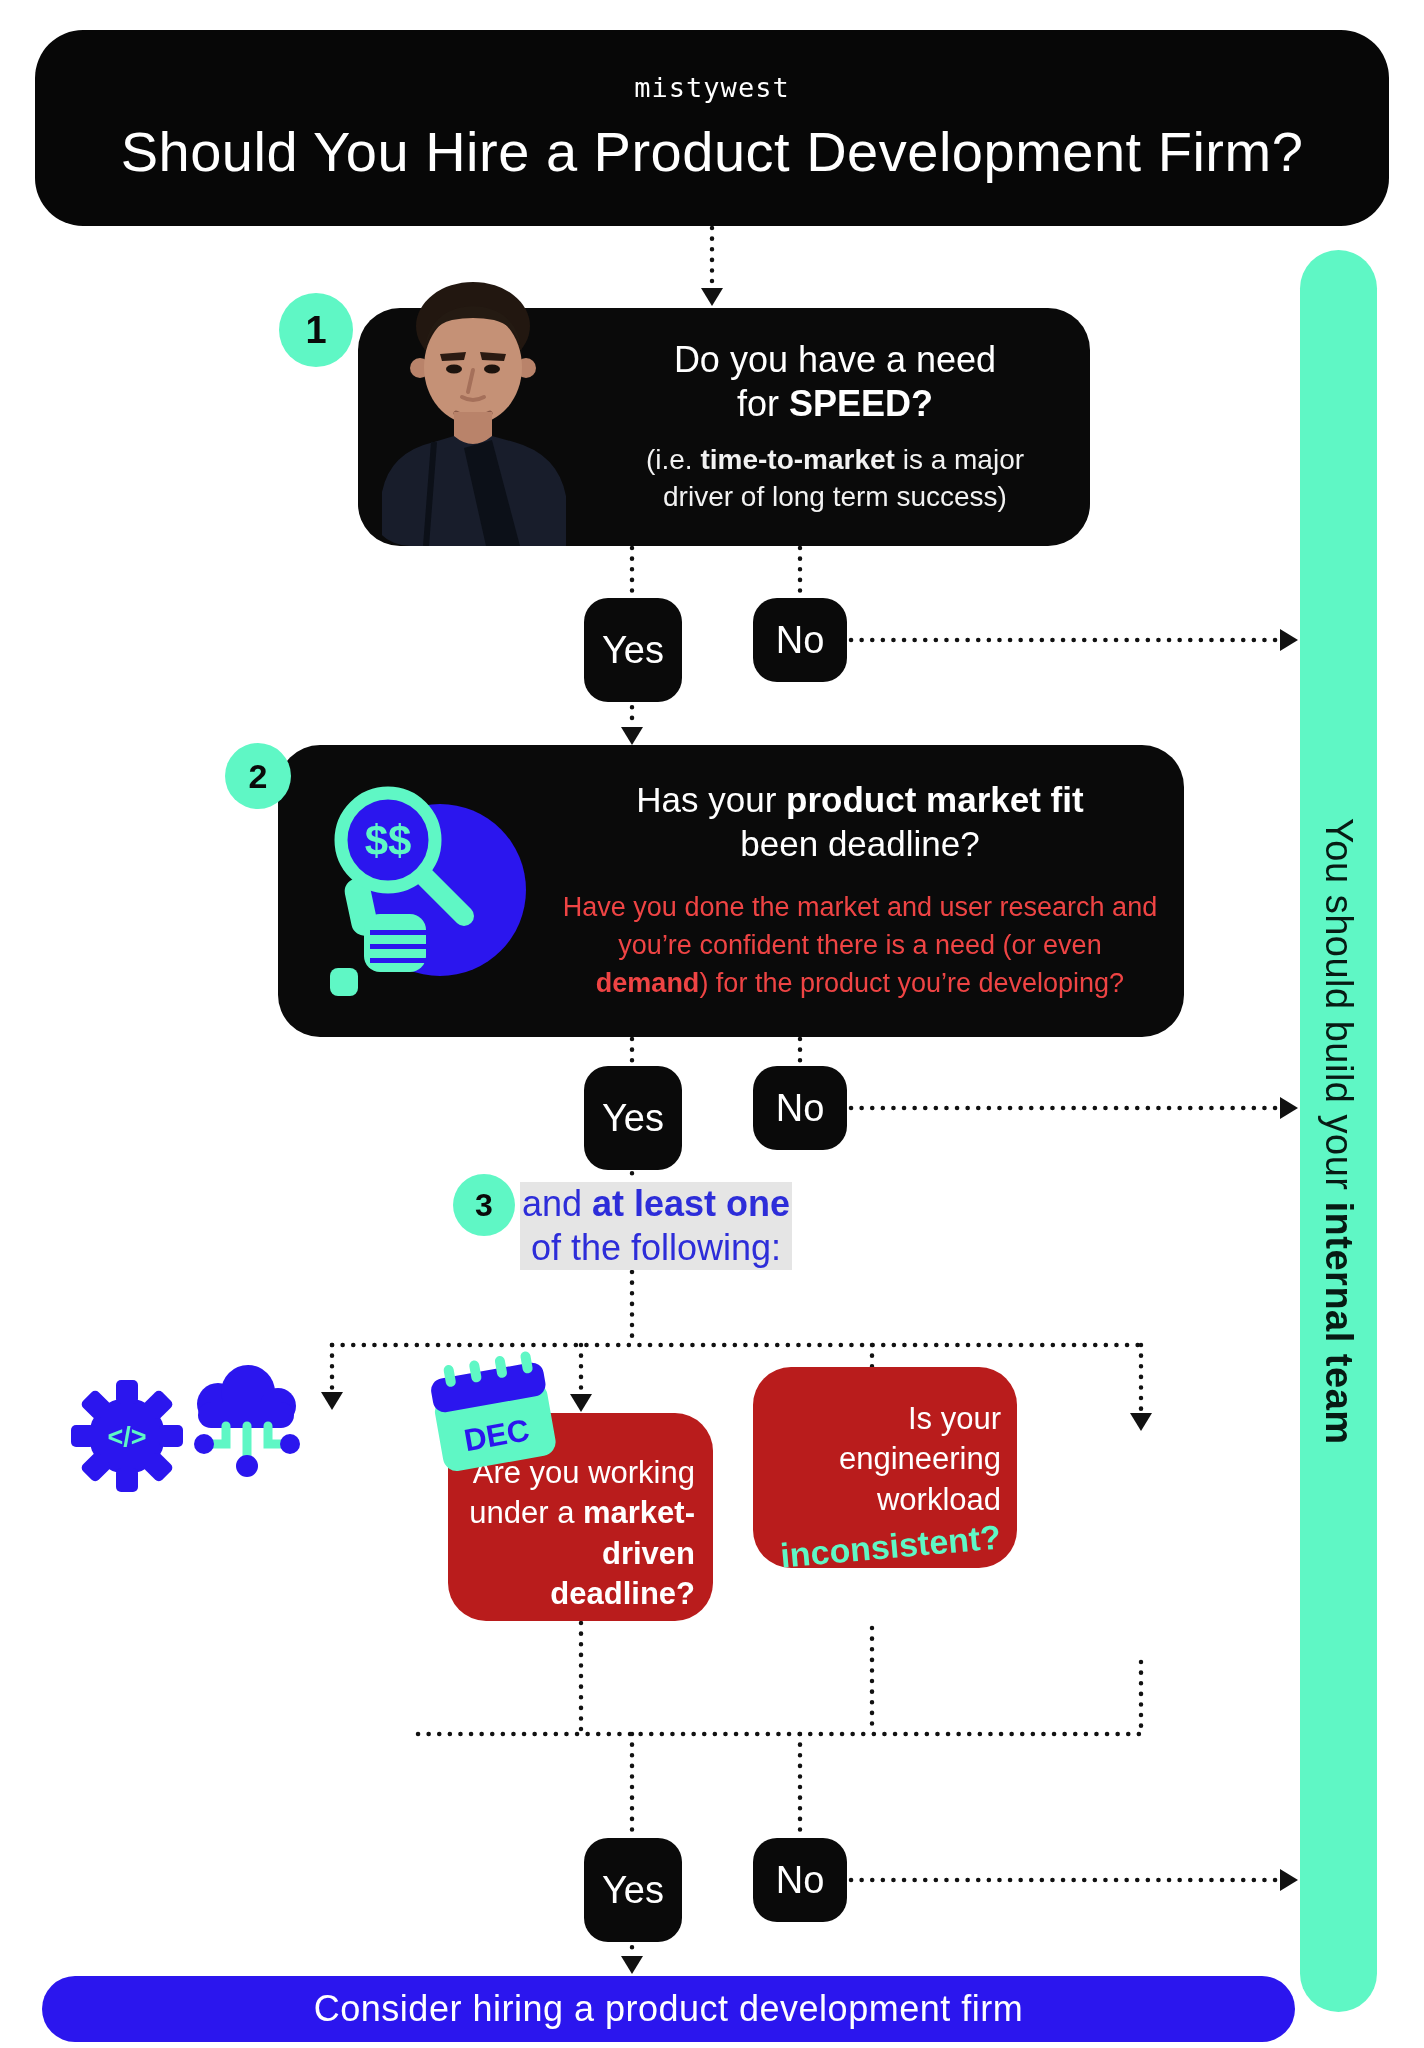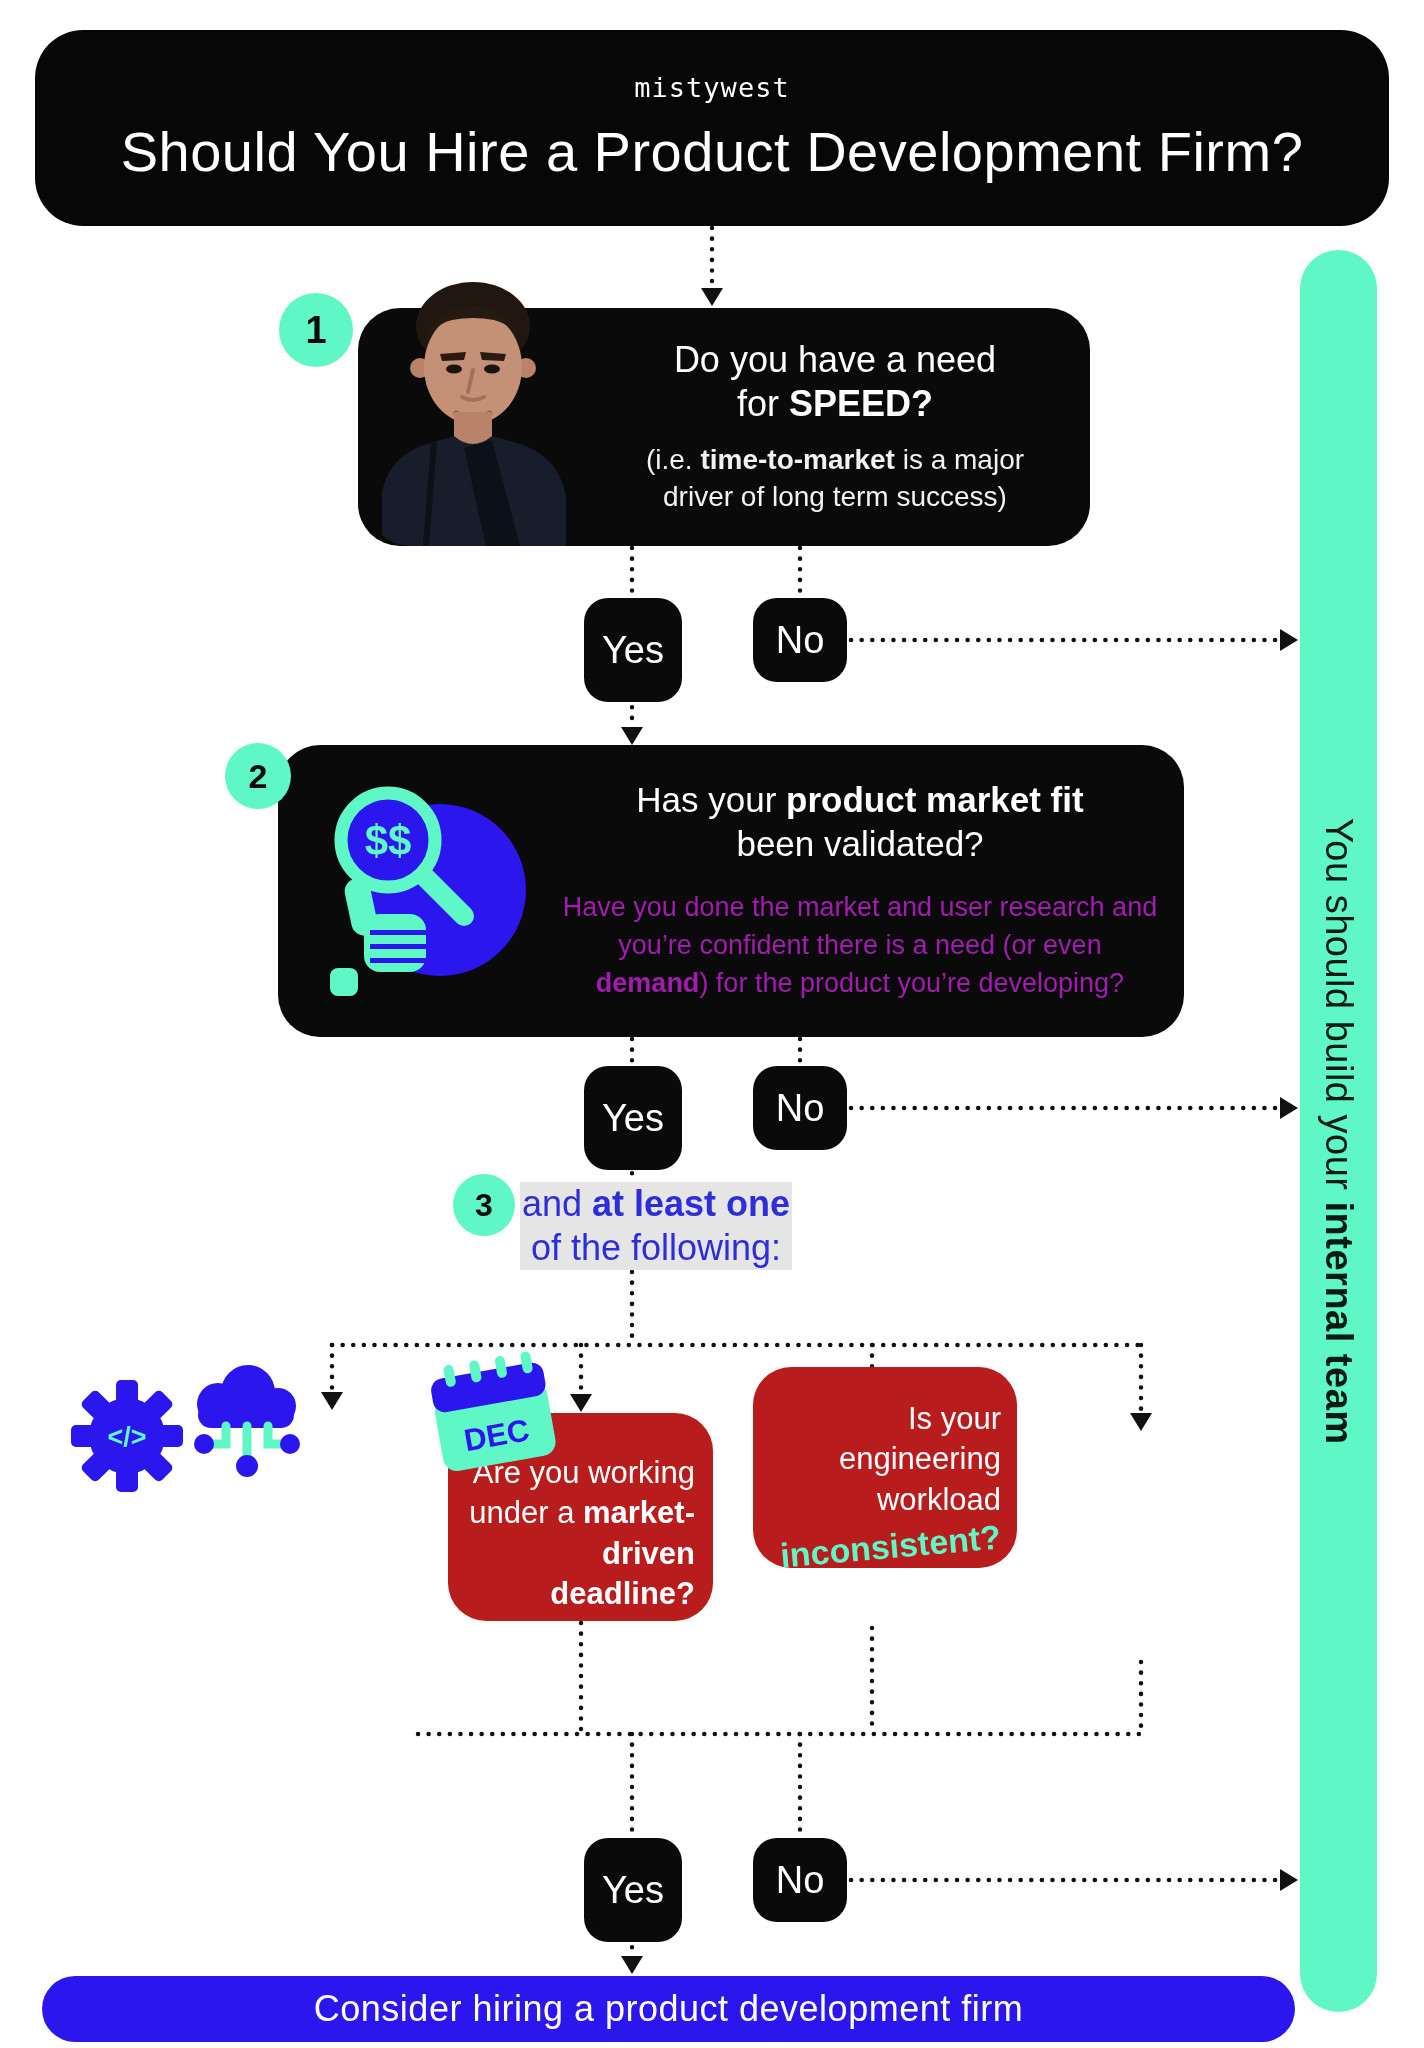--- a/index.html
+++ b/index.html
@@ -25,21 +25,21 @@
   .q1-sub{margin-top:16px;font-size:28px;line-height:1.32;color:#f2f2f2;}
   b{font-weight:700;}
   #keanu{position:absolute;left:368px;top:270px;width:210px;height:276px;z-index:3;
          border-radius:0 0 0 42px;overflow:hidden;}
 
   
   #q2{left:278px;top:745px;width:906px;height:292px;border-radius:42px;}
   #q2-icon{position:absolute;left:300px;top:772px;width:230px;height:230px;z-index:3;}
   #q2-text{position:absolute;left:560px;top:778px;width:600px;text-align:center;z-index:4;color:#fff;}
   .q2-title{font-size:35px;line-height:1.25;}
-  .q2-body{margin-top:22px;font-size:27px;line-height:1.42;color:#a21caf;}
+  .q2-body{margin-top:22px;font-size:27px;line-height:1.42;color:#ef4444;}
 
   
   .btn{position:absolute;background:#0a0a0a;color:#fff;border-radius:24px;
        display:flex;align-items:center;justify-content:center;font-size:38px;z-index:2;}
   .btn-yes{width:98px;height:104px;}
   .btn-no{width:94px;height:84px;}
 
   
   #q3-lead{position:absolute;left:520px;top:1182px;width:272px;text-align:center;
            color:#2d2dd9;font-size:36px;line-height:1.22;z-index:4;background:#e5e5e5;}
@@ -172,21 +172,21 @@
       <g>
         <line x1="122" y1="102" x2="164" y2="144" stroke="#5ff7c5" stroke-width="20" stroke-linecap="round"></line>
         <circle cx="88" cy="68" r="47" fill="#2b16ee" stroke="#5ff7c5" stroke-width="13"></circle>
         <text x="88" y="83" text-anchor="middle" font-size="42" font-weight="bold" fill="#5ff7c5" font-family="Liberation Sans, sans-serif">$$</text>
       </g>
     </svg>
   </div>
   <div id="q2-text">
     <div class="q2-title">
       <span>Has your </span><b>product market fit</b><br>
-      <span>been validated?</span>
+      <span>been deadline?</span>
     </div>
     <div class="q2-body">
       <span>Have you done the market and user research and you’re confident there is a need (or even </span><b>demand</b><span>) for the product you’re developing?</span>
     </div>
   </div>
 
   <div class="btn btn-yes" style="left:584px;top:1066px;">Yes</div>
   <div class="btn btn-no" style="left:753px;top:1066px;">No</div>
 
   <div class="badge" style="left:453px;top:1174px;width:62px;height:62px;font-size:32px;">3</div>

